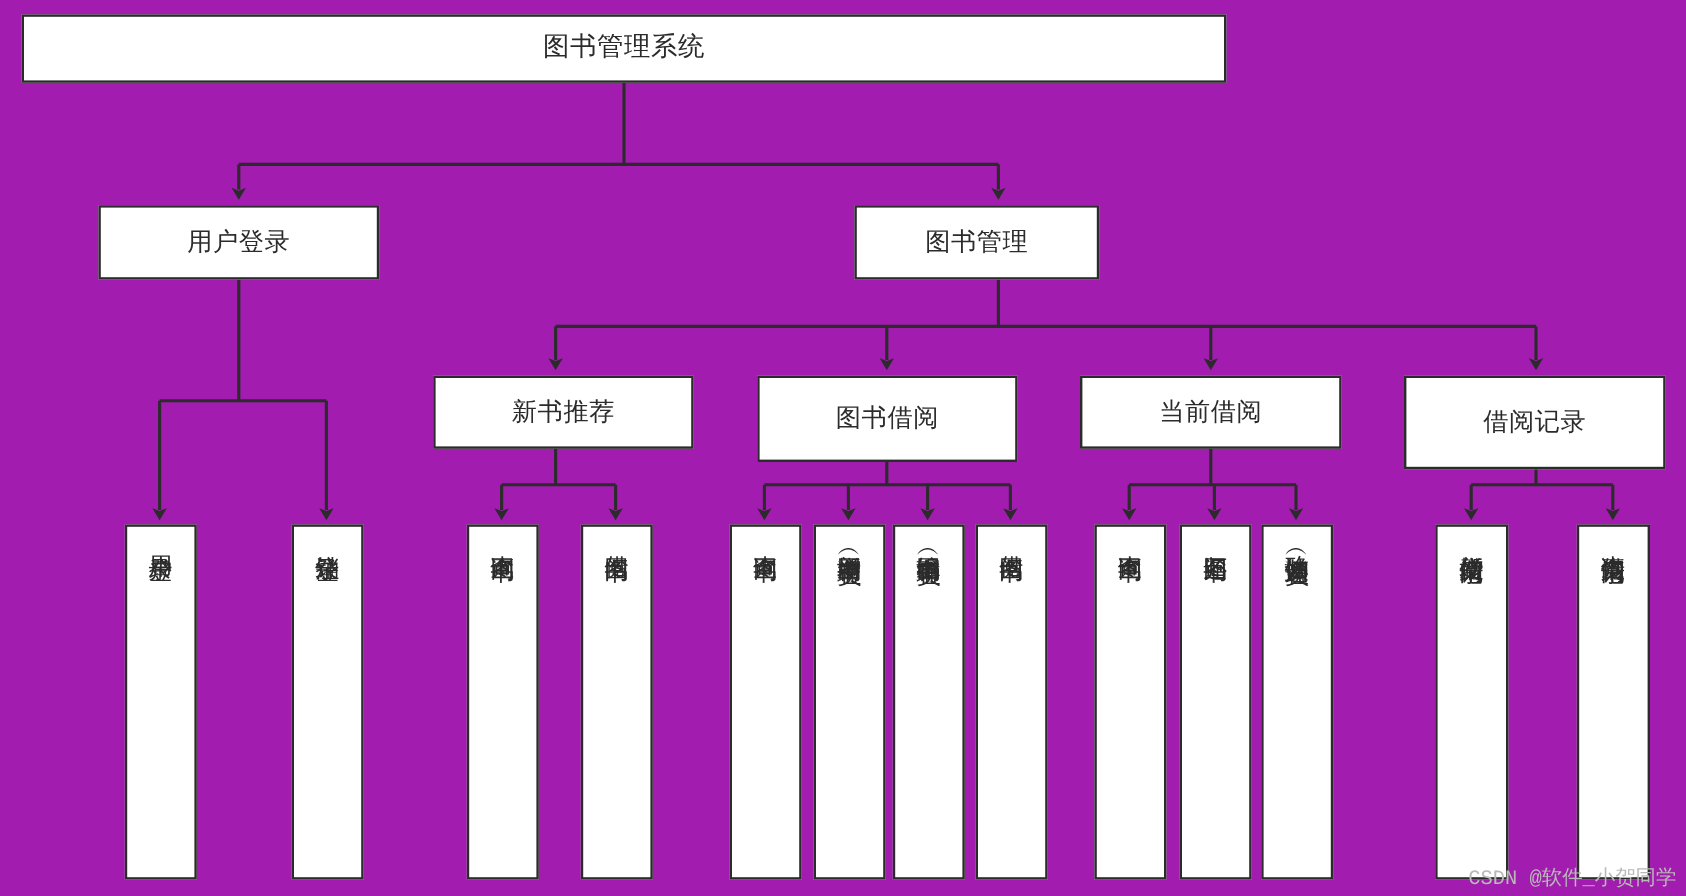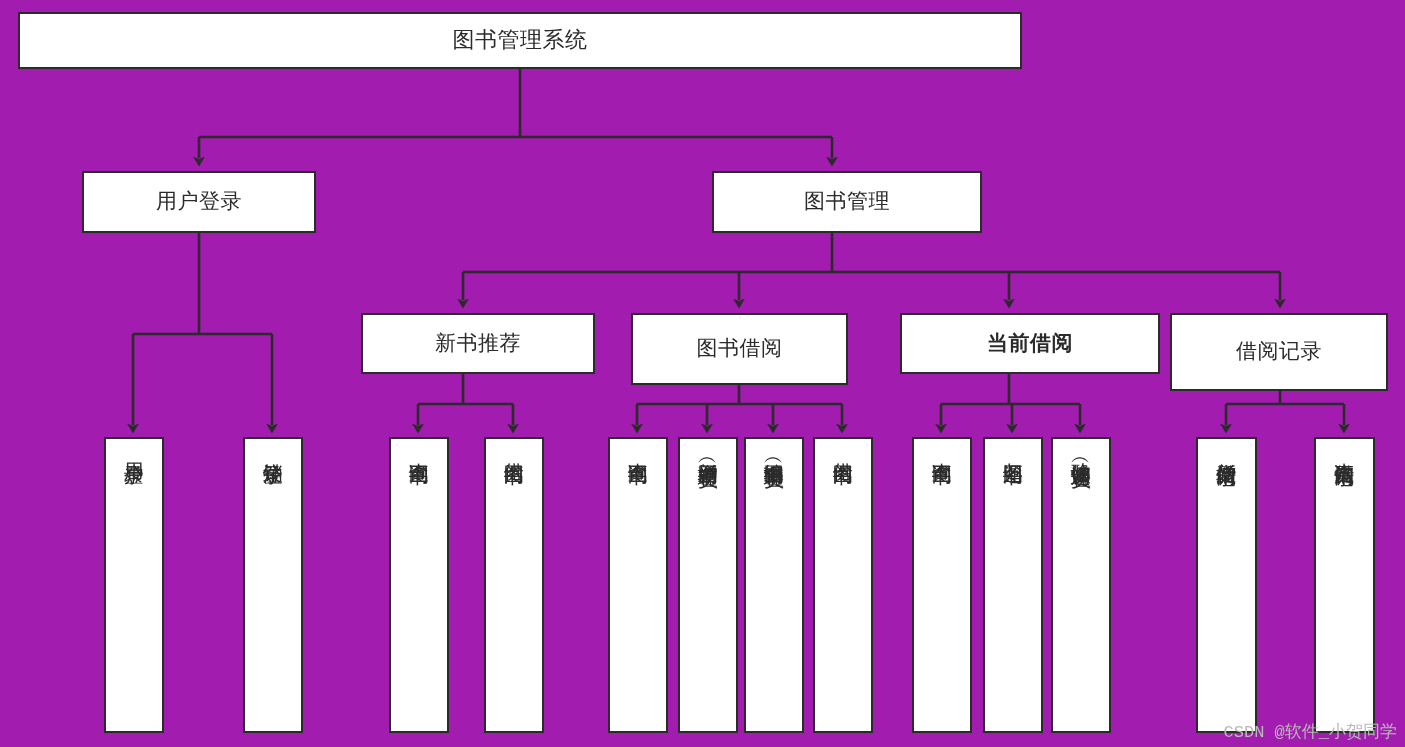--- a/index.html
+++ b/index.html
@@ -134,33 +134,33 @@
   </svg>
 
   <div class="node horiz root" style="left:18px; top:12px; width:1004px; height:57px;">
     <span class="label">图书管理系统</span>
   </div>
 
   <div class="node horiz" style="left:82px; top:171px; width:234px; height:62px;">
     <span class="label">用户登录</span>
   </div>
 
-  <div class="node horiz" style="left:712px; top:171px; width:270px; height:62px;">
+  <div class="node horiz" style="left:712px; top:171px; width:204px; height:62px;">
     <span class="label">图书管理</span>
   </div>
 
-  <div class="node horiz" style="left:361px; top:313px; width:234px; height:61px;">
+  <div class="node horiz" style="left:361px; top:313px; width:217px; height:61px;">
     <span class="label">新书推荐</span>
   </div>
 
   <div class="node horiz" style="left:631px; top:313px; width:217px; height:72px;">
     <span class="label">图书借阅</span>
   </div>
 
-  <div class="node horiz" style="left:900px; top:313px; width:260px; height:61px;font-weight:bold;">
+  <div class="node horiz" style="left:900px; top:313px; width:218px; height:61px;">
     <span class="label">当前借阅</span>
   </div>
 
   <div class="node horiz" style="left:1170px; top:313px; width:218px; height:78px;">
     <span class="label">借阅记录</span>
   </div>
 
   <div class="node vert" style="left:104px; top:437px; width:60px; height:296px;">
     <span class="label">用户登录</span>
   </div>

